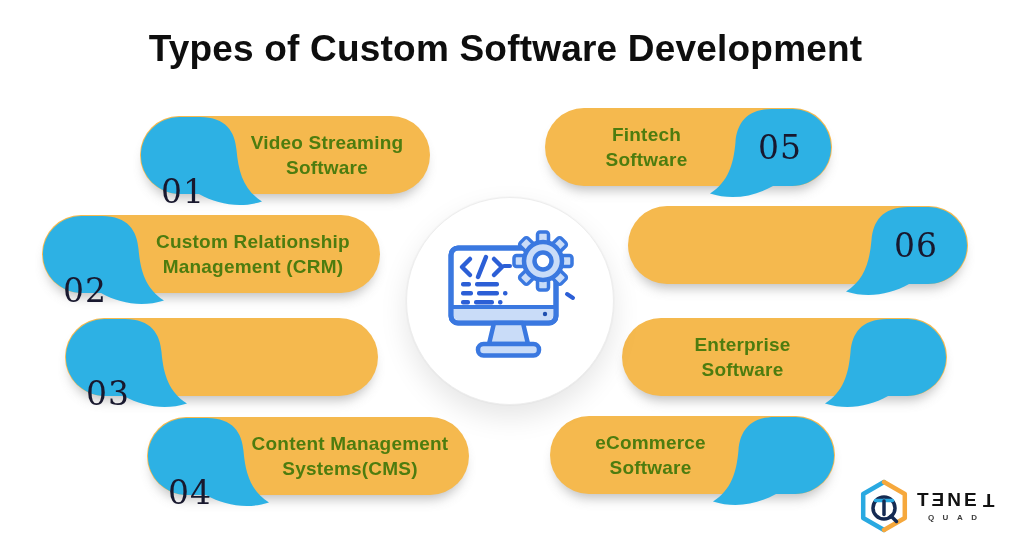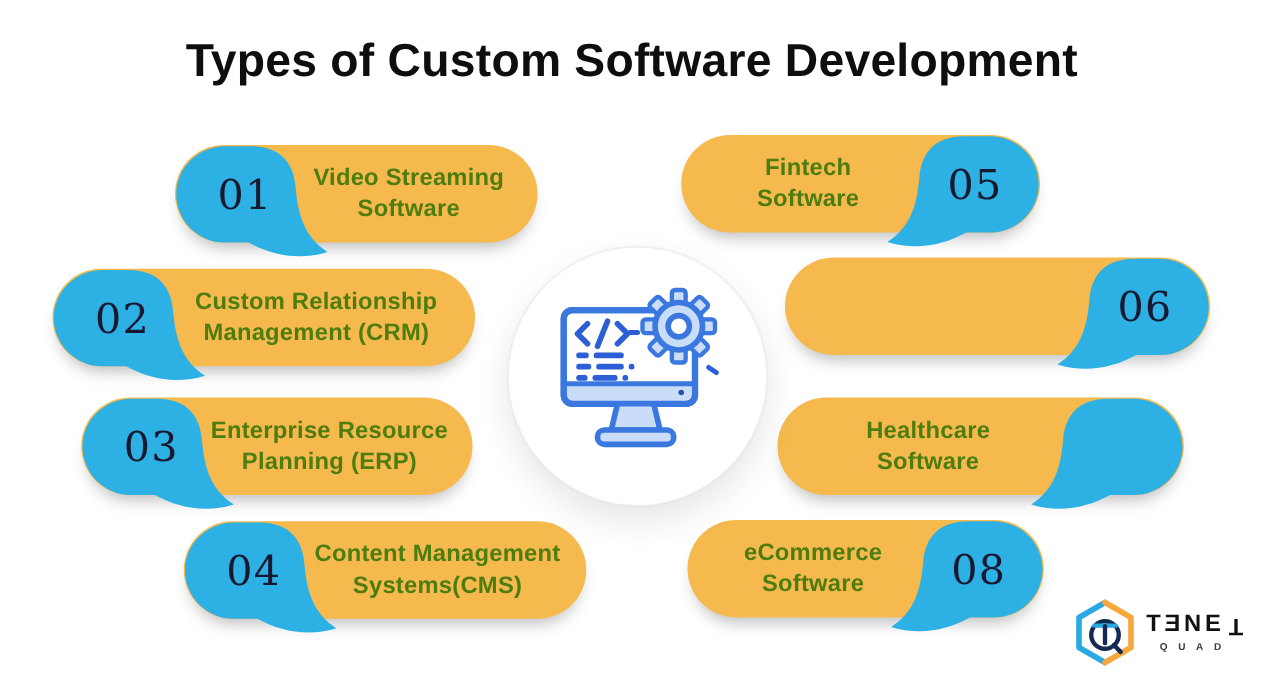--- a/index.html
+++ b/index.html
@@ -24,21 +24,21 @@
   }
   .item.left  .blob{left:0;}
   .item.right .blob{right:0;transform:scaleX(-1);}
   .blob path{fill:#2DB1E4;}
   .num{
     position:absolute;top:0;height:78px;width:76px;
     display:flex;align-items:center;justify-content:center;
     font-family:"DejaVu Serif","Liberation Serif",serif;
     font-size:33px;color:#18182e;letter-spacing:1px;
   }
-  .item.left  .num{left:18px;}
+  .item.left  .num{left:5px;margin-top:36px;}
   .item.right .num{right:14px;}
   .label{
     position:absolute;top:0;bottom:0;
     display:flex;align-items:center;justify-content:center;
     text-align:center;font-size:19px;font-weight:bold;color:#4d7c0f;
     line-height:25px;white-space:pre-line;letter-spacing:.2px;
   }
   .item.left  .label{left:100px;right:16px;}
   .item.right .label{left:16px;right:100px;}
 
@@ -91,22 +91,20 @@
   <span class="label">Custom Relationship
 Management (CRM)</span>
 </div>
 
 <div class="item left item3">
   <div class="pill"></div>
   <svg class="blob" viewBox="0 0 126 92">
     <path d="M40,1 H60 C86,1 95,16 96.5,34 C98.5,57 104,74 122,85.5 C100,92.5 78,88.5 59,78 H40 C18.5,78 1,60.5 1,39.5 C1,18 18.5,1 40,1 Z"></path>
   </svg>
   <span class="num">03</span>
-  <span class="label">Enterprise Resource
-Planning (ERP)</span>
 </div>
 
 <div class="item left item4">
   <div class="pill"></div>
   <svg class="blob" viewBox="0 0 126 92">
     <path d="M40,1 H60 C86,1 95,16 96.5,34 C98.5,57 104,74 122,85.5 C100,92.5 78,88.5 59,78 H40 C18.5,78 1,60.5 1,39.5 C1,18 18.5,1 40,1 Z"></path>
   </svg>
   <span class="num">04</span>
   <span class="label">Content Management
 Systems(CMS)</span>
@@ -128,30 +126,29 @@
     <path d="M40,1 H60 C86,1 95,16 96.5,34 C98.5,57 104,74 122,85.5 C100,92.5 78,88.5 59,78 H40 C18.5,78 1,60.5 1,39.5 C1,18 18.5,1 40,1 Z"></path>
   </svg>
   <span class="num">06</span>
 </div>
 
 <div class="item right item7">
   <div class="pill"></div>
   <svg class="blob" viewBox="0 0 126 92">
     <path d="M40,1 H60 C86,1 95,16 96.5,34 C98.5,57 104,74 122,85.5 C100,92.5 78,88.5 59,78 H40 C18.5,78 1,60.5 1,39.5 C1,18 18.5,1 40,1 Z"></path>
   </svg>
-  <span class="label">Healthcare
+  <span class="label">Enterprise
 Software</span>
 </div>
 
 <div class="item right item8">
   <div class="pill"></div>
   <svg class="blob" viewBox="0 0 126 92">
     <path d="M40,1 H60 C86,1 95,16 96.5,34 C98.5,57 104,74 122,85.5 C100,92.5 78,88.5 59,78 H40 C18.5,78 1,60.5 1,39.5 C1,18 18.5,1 40,1 Z"></path>
   </svg>
-  <span class="num">08</span>
   <span class="label">eCommerce
 Software</span>
 </div>
 
 <div class="center-circle">
   <svg width="206" height="206" viewBox="0 0 206 206">
 
     <rect x="44" y="50" width="105" height="75" rx="7" fill="#ffffff" stroke="#3A78E0" stroke-width="5"></rect>
 
     <path d="M46.5,109 H146.5 V116 Q146.5,122.5 140,122.5 H53 Q46.5,122.5 46.5,116 Z" fill="#C9DCF8"></path>

